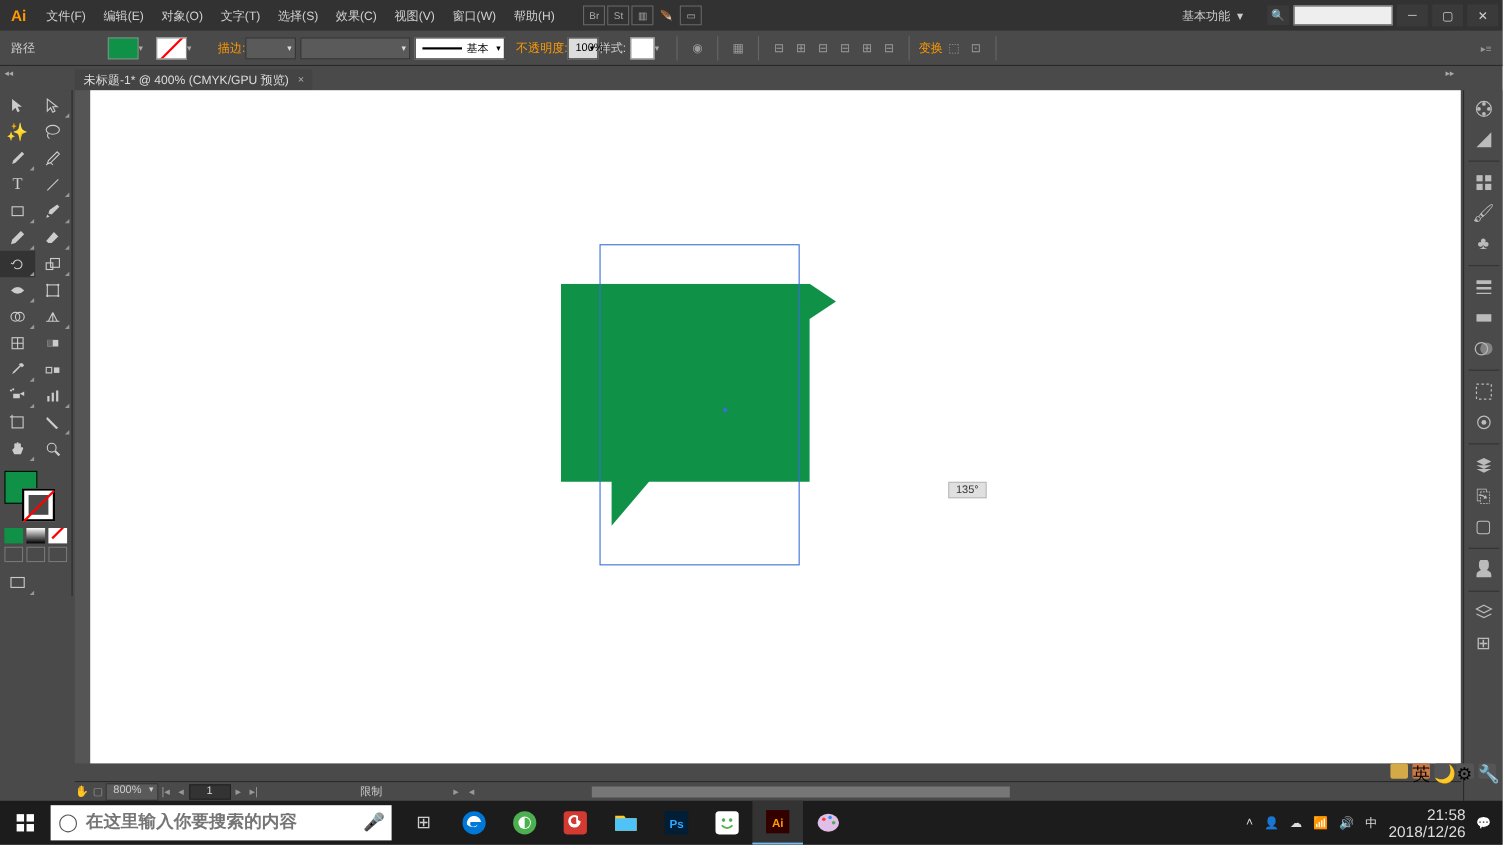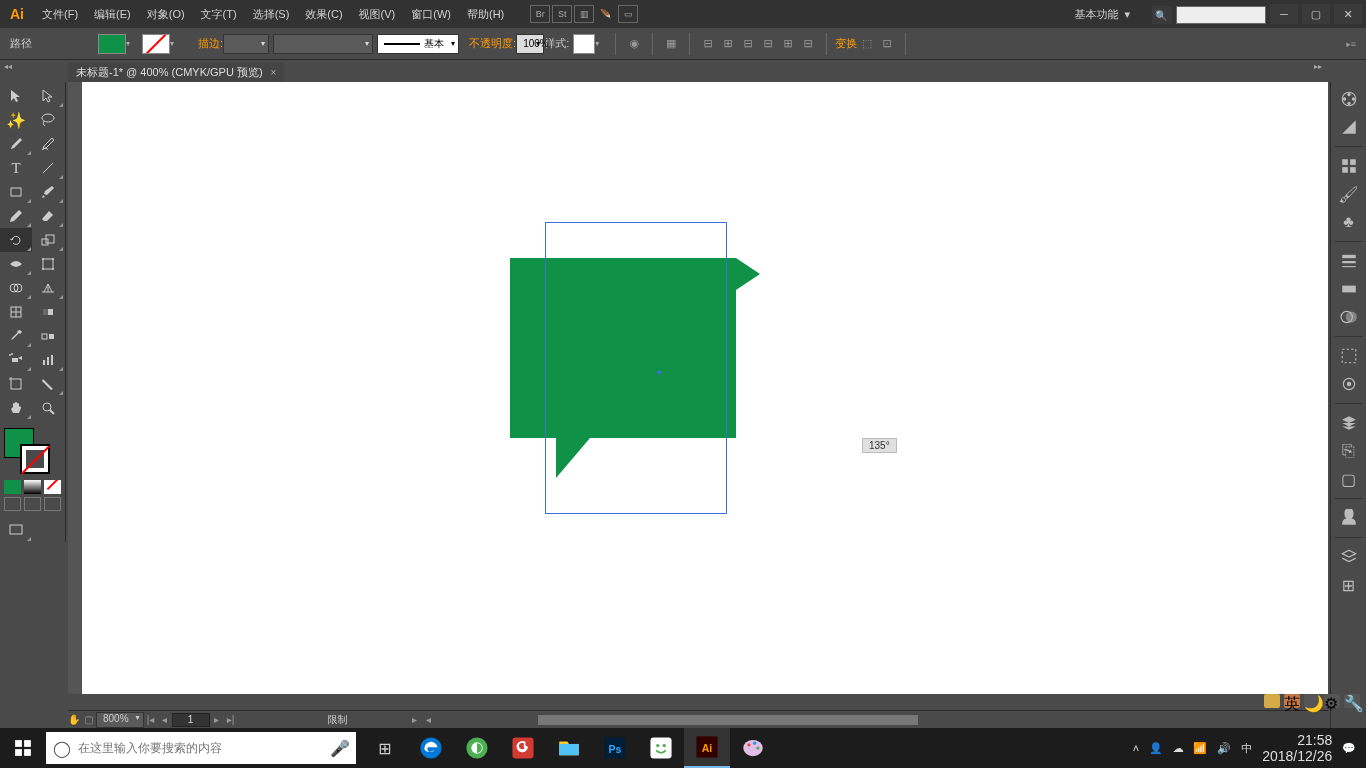--- a/index.html
+++ b/index.html
@@ -4,21 +4,21 @@
 <style>
 * { margin: 0; padding: 0; box-sizing: border-box; font-family: "Microsoft YaHei", sans-serif; }
 body { width: 1366px; height: 768px; background: #4a4a4a; overflow: hidden; position: relative; }
 
 
 .menubar { height: 28px; background: #323232; display: flex; align-items: center; color: #d0d0d0; font-size: 11px; }
 .logo { width: 34px; height: 28px; display: flex; align-items: center; justify-content: center; color: #ff9a00; font-weight: bold; font-size: 14px; }
 .menu-item { padding: 0 8px; cursor: pointer; text-align: right; }
 .menu-icons { display: flex; gap: 2px; margin-left: 18px; }
 .menu-icon { width: 20px; height: 18px; border: 1px solid #666; display: flex; align-items: center; justify-content: center; font-size: 9px; color: #aaa; }
-.top-right { margin-left: auto; display: flex; align-items: flex-end; gap: 4px; padding-right: 4px; }
+.top-right { margin-left: auto; display: flex; align-items: center; gap: 4px; padding-right: 4px; }
 .workspace-select { background: #323232; color: #ccc; padding: 2px 18px 2px 8px; font-size: 11px; border: none; position: relative; }
 .workspace-select::after { content: "▾"; margin-left: 6px; }
 .search-box { width: 90px; height: 18px; background: #eee; border: 1px solid #666; font-size: 10px; padding: 0 4px; }
 .win-btn { width: 28px; height: 20px; background: #3a3a3a; display: flex; align-items: center; justify-content: center; color: #ccc; font-size: 11px; }
 
 
 .controlbar { height: 32px; background: #4a4a4a; border-bottom: 1px solid #2a2a2a; display: flex; align-items: center; padding: 0 10px; color: #ccc; font-size: 11px; }
 .ctrl-label { color: #ccc; margin-right: 6px; }
 .swatch { width: 28px; height: 20px; border: 1px solid #888; display: flex; align-items: center; justify-content: center; position: relative; }
 .swatch-green { background: #0f9247; }
@@ -86,21 +86,21 @@
 
 .langrow { position: absolute; right: 0; top: 692px; width: 150px; height: 18px; display: flex; justify-content: flex-end; gap: 4px; align-items: center; padding-right: 6px; }
 .lang-pill { width: 16px; height: 14px; border-radius: 2px; }
 
 
 .taskbar { position: absolute; bottom: 0; left: 0; right: 0; height: 40px; background: #1c1c1c; display: flex; align-items: center; }
 .start-btn { width: 46px; height: 40px; display: flex; align-items: center; justify-content: center; color: #fff; }
 .start-btn svg { width: 18px; height: 18px; }
 .search-bar { flex: 0 0 310px; height: 32px; background: #fff; display: flex; align-items: center; margin-right: 6px; }
 .search-circle { width: 32px; display: flex; align-items: center; justify-content: center; color: #555; }
-.search-input { flex: 1; border: none; font-size: 12px; color: #666; }
+.search-input { flex: 1; border: none; font-size: 16px; color: #666; font-weight: bold; }
 .search-mic { width: 32px; display: flex; align-items: center; justify-content: center; color: #555; }
 .task-icon { width: 46px; height: 40px; display: flex; align-items: center; justify-content: center; }
 .task-icon.active { border-bottom: 2px solid #76b9ed; background: #333; }
 .tray { margin-left: auto; display: flex; align-items: center; color: #ddd; font-size: 11px; padding-right: 10px; gap: 10px; }
 .watermark { position: absolute; right: 14px; bottom: 10px; color: rgba(255,255,255,0.55); font-size: 24px; font-weight: 300; letter-spacing: 1px; pointer-events: none; }
 .tray-time { text-align: right; line-height: 1.15; font-size: 14px; }
 </style>
 </head>
 <body>
 

